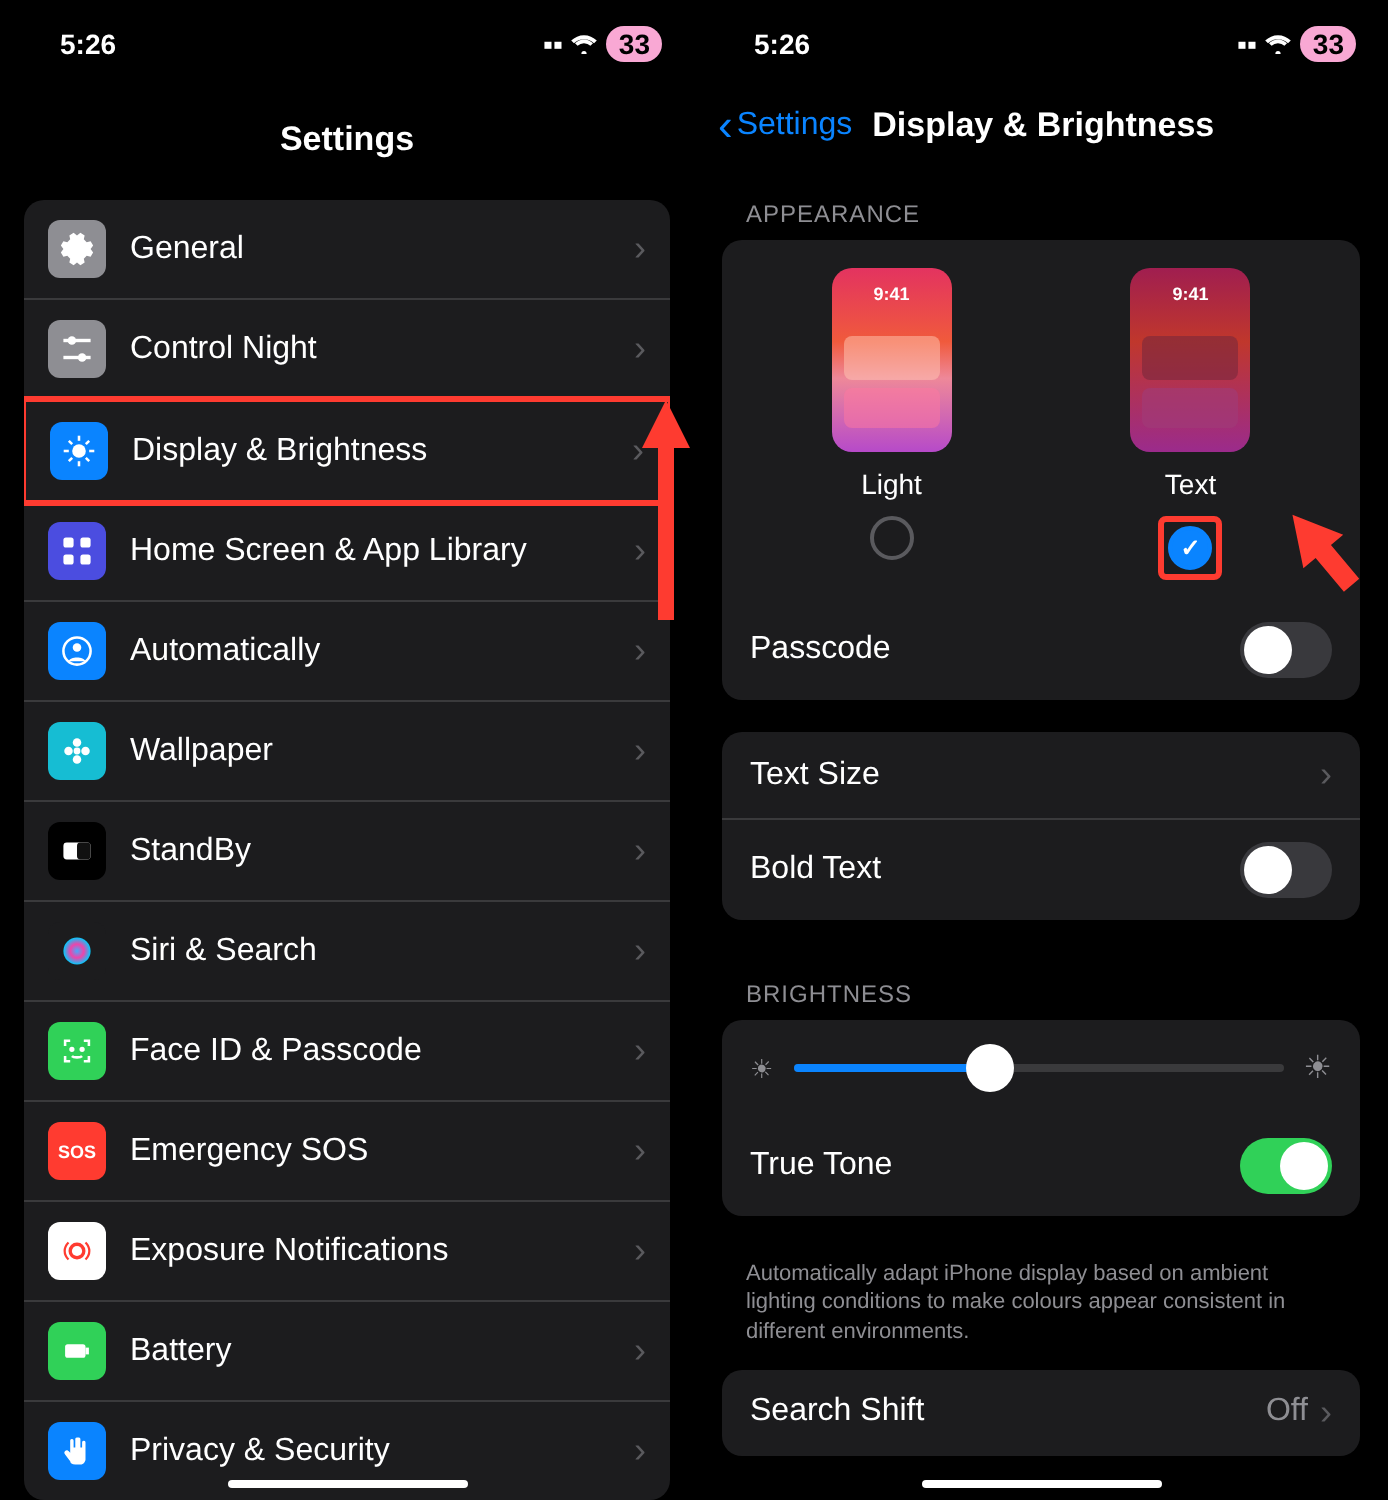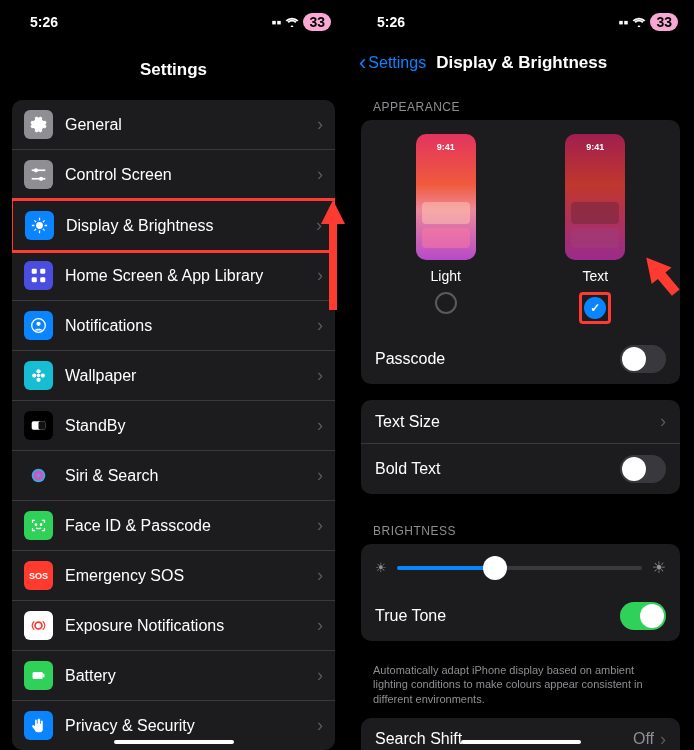--- a/index.html
+++ b/index.html
@@ -27,21 +27,21 @@
 
 .section-h { color: #8e8e93; font-size: 12px; font-weight: 500; letter-spacing: 0.5px; padding: 14px 26px 6px; text-transform: uppercase; }
 .card { margin: 0 14px 16px; background: #1c1c1e; border-radius: 10px; overflow: hidden; }
 .card .row { border-bottom: 0.5px solid #3a3a3c; padding: 11px 14px; }
 .card .row:last-child { border-bottom: none; }
 .row-value { color: #8e8e93; font-size: 16px; margin-right: 6px; }
 .footer { color: #8e8e93; font-size: 11px; padding: 6px 26px 12px; line-height: 1.3; }
 
 .appearance { display: flex; justify-content: space-around; padding: 14px 10px 10px; }
 .appearance-opt { display: flex; flex-direction: column; align-items: center; gap: 8px; }
-.preview { width: 60px; height: 126px; border-radius: 10px; background: linear-gradient(180deg,#e33360 0%,#f05a3c 40%,#e89 60%,#b64ac9 100%); position: relative; overflow: hidden; }
+.preview { width: 60px; height: 92px; border-radius: 10px; background: linear-gradient(180deg,#e33360 0%,#f05a3c 40%,#e89 60%,#b64ac9 100%); position: relative; overflow: hidden; }
 .preview.dark { background: linear-gradient(180deg,#a01e50 0%,#c0372c 40%,#9b2b8c 100%); }
 .preview .ptime { position: absolute; top: 8px; left: 0; right: 0; text-align: center; color: #fff; font-size: 9px; font-weight: 600; }
 .preview .pbars { position:absolute; bottom:36px; left:6px; right:6px; height:22px; border-radius:4px; background: rgba(255,200,180,0.5); }
 .preview .pbars2 { position:absolute; bottom:12px; left:6px; right:6px; height:20px; border-radius:4px; background: rgba(255,120,160,0.5); }
 .opt-label { color: #fff; font-size: 14px; }
 .radio { width: 22px; height: 22px; border-radius: 50%; border: 2px solid #5a5a5e; }
 .radio.checked { background: #0a84ff; border-color: #0a84ff; display:flex; align-items:center; justify-content:center; }
 .radio.checked::after { content:'✓'; color:#fff; font-size:12px; font-weight:bold; }
 .radio-hl { border: 3px solid #fe3b30; padding: 2px; border-radius: 4px; }
 
@@ -92,21 +92,21 @@
         </div>
         <div class="row">
           <div class="row-icon" style="background: rgb(142, 142, 147);">
             <svg width="17" height="17" viewBox="0 0 20 20">
               <rect x="2" y="4" width="16" height="2" fill="#fff"></rect>
               <circle cx="7" cy="5" r="2.5" fill="#fff"></circle>
               <rect x="2" y="14" width="16" height="2" fill="#fff"></rect>
               <circle cx="13" cy="15" r="2.5" fill="#fff"></circle>
             </svg>
           </div>
-          <span class="row-label">Control Screen</span>
+          <span class="row-label">Control Night</span>
           <span class="chevron">›</span>
         </div>
         <div class="row highlight-red">
           <div class="row-icon" style="background: rgb(10, 132, 255);">
             <svg width="17" height="17" viewBox="0 0 20 20">
               <circle cx="10" cy="10" r="4" fill="#fff"></circle>
               <g stroke="#fff" stroke-width="1.5">
                 <line x1="10" y1="1" x2="10" y2="4"></line>
                 <line x1="10" y1="16" x2="10" y2="19"></line>
                 <line x1="1" y1="10" x2="4" y2="10"></line>
@@ -134,21 +134,21 @@
           <span class="chevron">›</span>
         </div>
         <div class="row">
           <div class="row-icon" style="background: rgb(10, 132, 255);">
             <svg width="17" height="17" viewBox="0 0 20 20" fill="#fff">
               <circle cx="10" cy="10" r="8" fill="none" stroke="#fff" stroke-width="1.5"></circle>
               <circle cx="10" cy="8" r="2.5"></circle>
               <path d="M5 16c1-3 9-3 10 0"></path>
             </svg>
           </div>
-          <span class="row-label">Notifications</span>
+          <span class="row-label">Automatically</span>
           <span class="chevron">›</span>
         </div>
         <div class="row">
           <div class="row-icon" style="background: rgb(22, 189, 211);">
             <svg width="17" height="17" viewBox="0 0 20 20" fill="#fff">
               <circle cx="10" cy="10" r="2"></circle>
               <circle cx="10" cy="5" r="2.5"></circle>
               <circle cx="10" cy="15" r="2.5"></circle>
               <circle cx="5" cy="10" r="2.5"></circle>
               <circle cx="15" cy="10" r="2.5"></circle>

